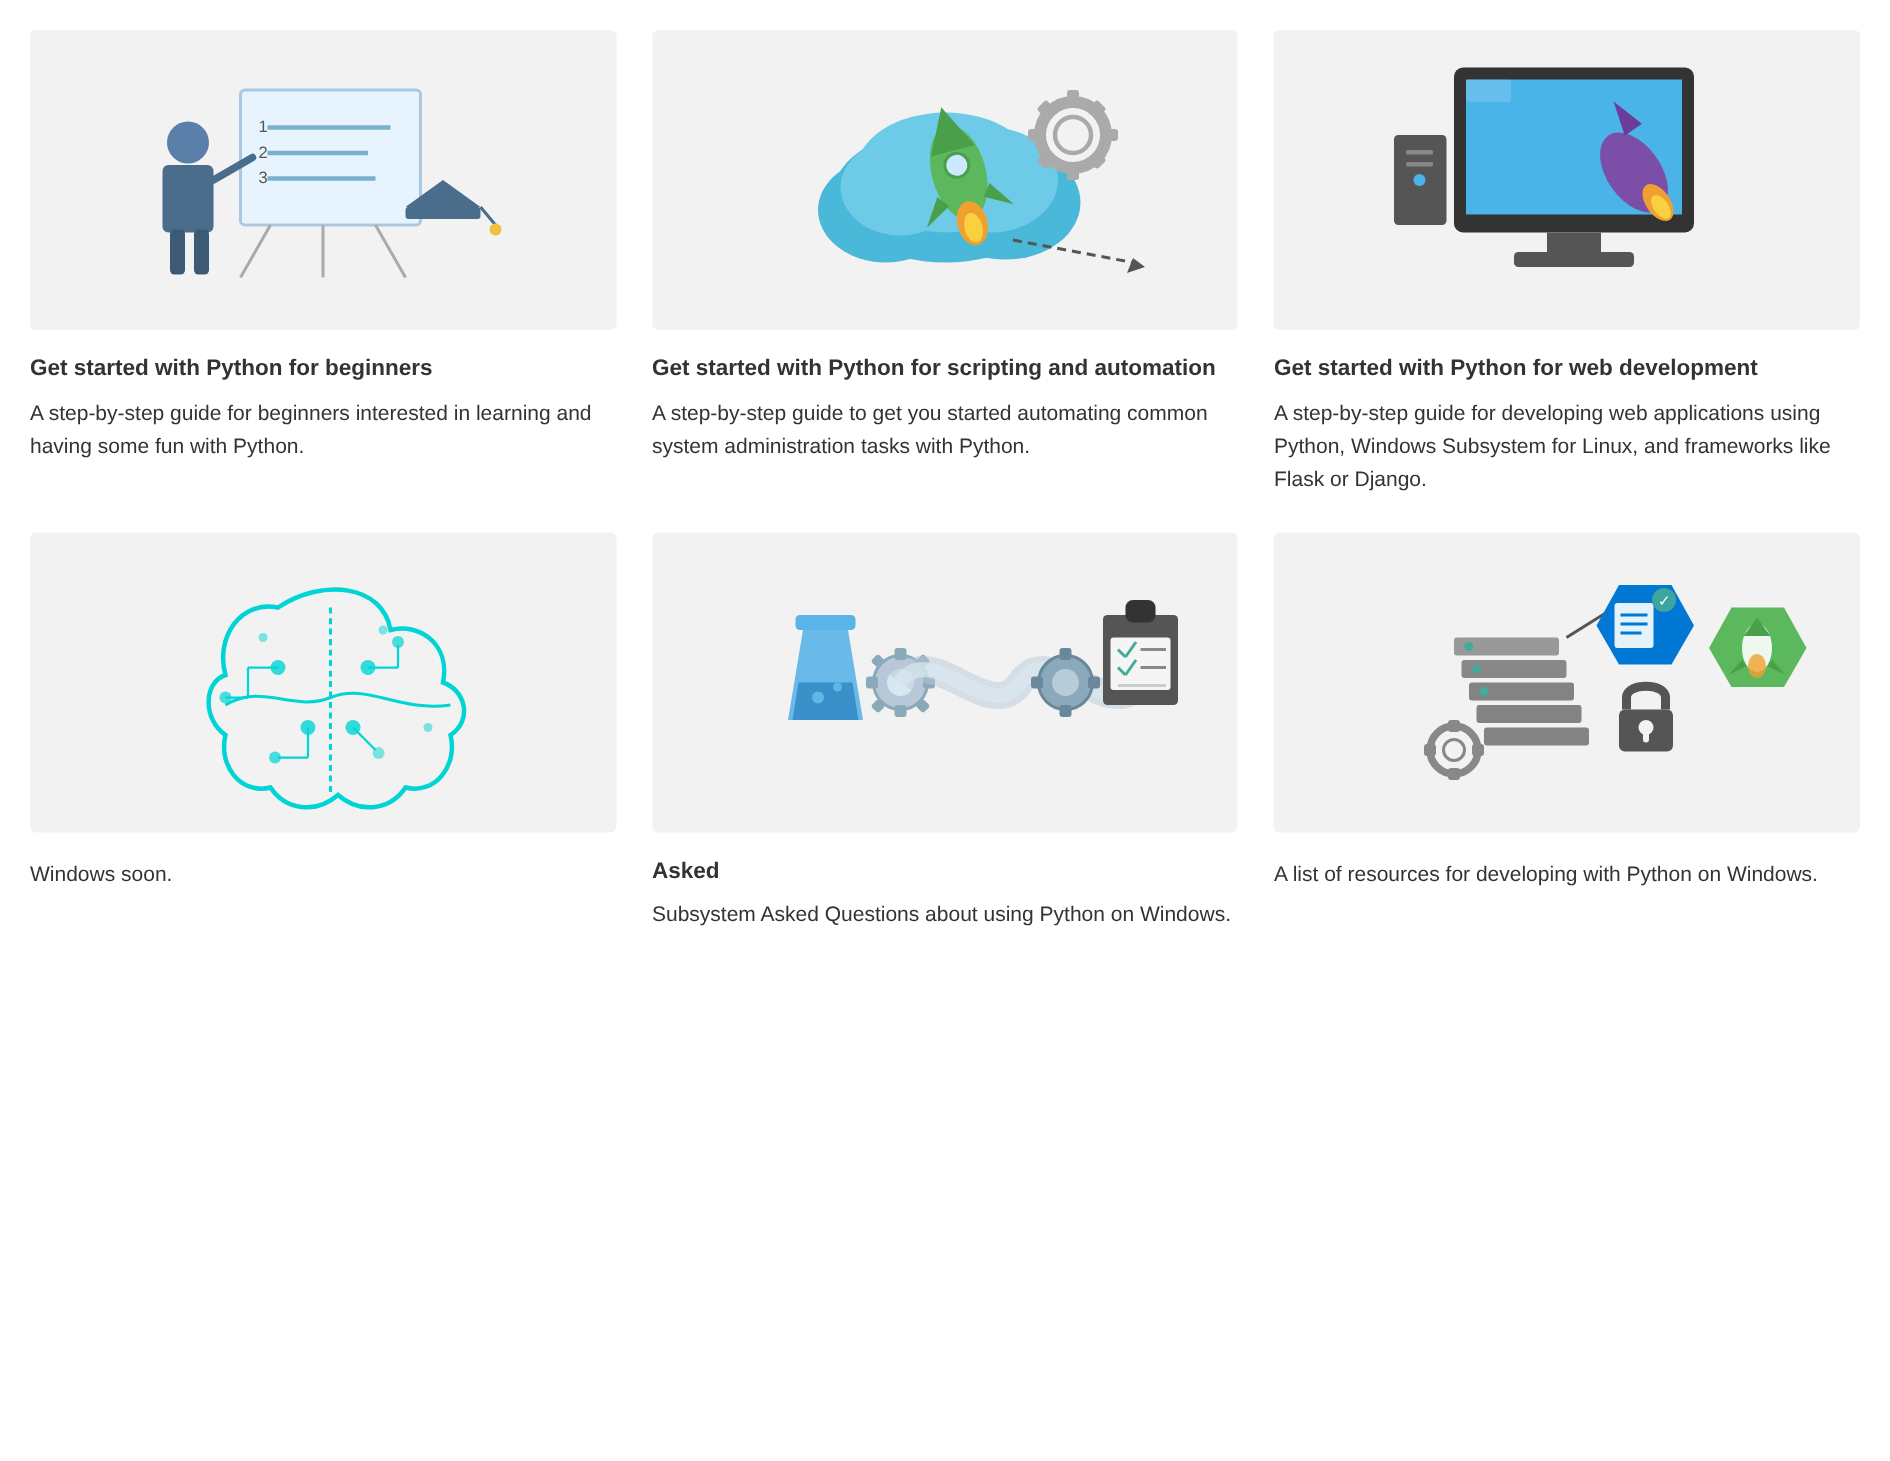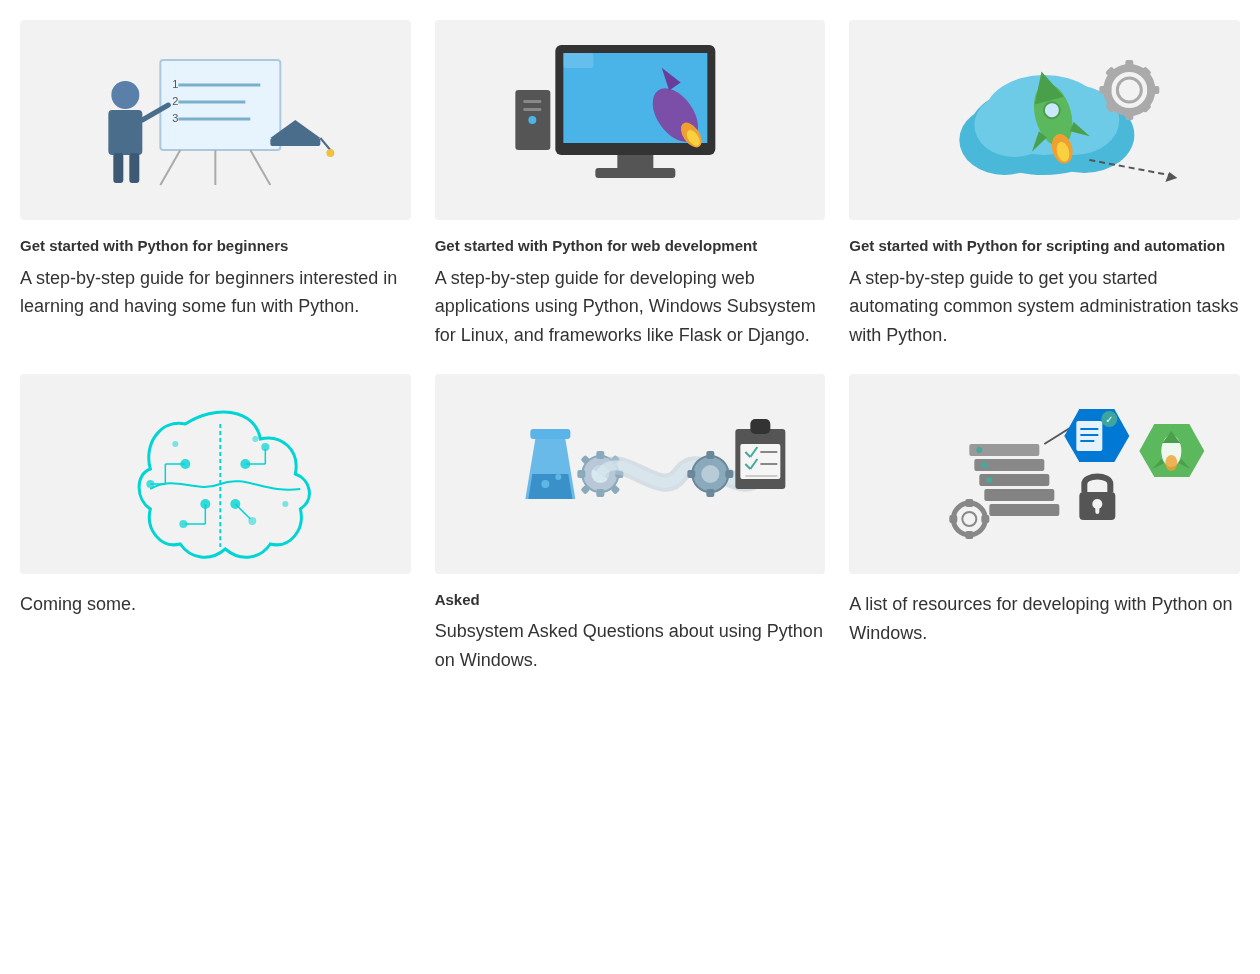--- a/index.html
+++ b/index.html
@@ -34,21 +34,21 @@
       width: 100%;
       height: 100%;
     }
     .card-title {
       font-size: 15px;
       font-weight: 700;
       margin-bottom: 8px;
       line-height: 1.3;
     }
     .card-desc {
-      font-size: 18px;
+      font-size: 14px;
       line-height: 1.6;
       color: #333;
     }
   </style>
 </head>
 <body>
 
 <div class="grid">
 <div class="card">
       <div class="card-image">
@@ -80,48 +80,20 @@
     <rect x="99" y="133" width="10" height="30" rx="3" fill="#3d5a75"></rect>
 
     <rect x="240" y="118" width="50" height="8" rx="2" fill="#4a6d8c"></rect>
     <polygon points="265,100 240,118 290,118" fill="#4a6d8c"></polygon>
     <line x1="290" y1="118" x2="300" y2="130" stroke="#4a6d8c" stroke-width="2"></line>
     <circle cx="300" cy="133" r="4" fill="#f0c040"></circle>
   </svg>
       </div>
       <div class="card-title">Get started with Python for beginners</div>
       <div class="card-desc">A step-by-step guide for beginners interested in learning and having some fun with Python.</div>
-    </div>
-    <div class="card">
-      <div class="card-image">
-        <svg viewBox="0 0 370 200" xmlns="http://www.w3.org/2000/svg">
-    <rect width="370" height="200" fill="#f2f2f2"></rect>
-
-    <rect x="110" y="25" width="160" height="110" rx="6" fill="#333"></rect>
-    <rect x="118" y="33" width="144" height="90" fill="#4ab3e8"></rect>
-
-    <rect x="172" y="135" width="36" height="15" fill="#555"></rect>
-    <rect x="150" y="148" width="80" height="10" rx="3" fill="#555"></rect>
-
-    <rect x="70" y="70" width="35" height="60" rx="3" fill="#555"></rect>
-    <rect x="78" y="80" width="18" height="3" rx="1" fill="#888"></rect>
-    <rect x="78" y="88" width="18" height="3" rx="1" fill="#888"></rect>
-    <circle cx="87" cy="100" r="4" fill="#4ab3e8"></circle>
-
-    <ellipse cx="230" cy="95" rx="18" ry="30" fill="#7b4fa8" transform="rotate(-35,230,95)"></ellipse>
-    <polygon points="218,68 225,45 232,68" fill="#6a3d9a" transform="rotate(-35,225,60)"></polygon>
-
-    <ellipse cx="246" cy="115" rx="8" ry="14" fill="#f0a030" transform="rotate(-35,246,115)"></ellipse>
-    <ellipse cx="248" cy="118" rx="5" ry="9" fill="#f8d040" transform="rotate(-35,248,118)"></ellipse>
-
-    <rect x="118" y="33" width="30" height="15" fill="rgba(255,255,255,0.15)" rx="2"></rect>
-  </svg>
-      </div>
-      <div class="card-title">Get started with Python for web development</div>
-      <div class="card-desc">A step-by-step guide for developing web applications using Python, Windows Subsystem for Linux, and frameworks like Flask or Django.</div>
     </div>
     <div class="card">
       <div class="card-image">
         <svg viewBox="0 0 370 200" xmlns="http://www.w3.org/2000/svg">
     <rect width="370" height="200" fill="#f2f2f2"></rect>
 
     <ellipse cx="185" cy="110" rx="75" ry="45" fill="#4ab8d8"></ellipse>
     <ellipse cx="145" cy="120" rx="45" ry="35" fill="#4ab8d8"></ellipse>
     <ellipse cx="225" cy="115" rx="50" ry="38" fill="#4ab8d8"></ellipse>
     <ellipse cx="185" cy="95" rx="60" ry="40" fill="#6dcbe8"></ellipse>
@@ -154,20 +126,48 @@
       <rect x="18" y="52" width="9" height="9" rx="2" fill="#aaa" transform="rotate(45,22,56)"></rect>
       <rect x="52" y="52" width="9" height="9" rx="2" fill="#aaa" transform="rotate(45,56,56)"></rect>
     </g>
 
     <line x1="230" y1="140" x2="310" y2="155" stroke="#555" stroke-width="2" stroke-dasharray="6,4"></line>
     <polygon points="310,152 318,158 306,162" fill="#555"></polygon>
   </svg>
       </div>
       <div class="card-title">Get started with Python for scripting and automation</div>
       <div class="card-desc">A step-by-step guide to get you started automating common system administration tasks with Python.</div>
+    </div>
+    <div class="card">
+      <div class="card-image">
+        <svg viewBox="0 0 370 200" xmlns="http://www.w3.org/2000/svg">
+    <rect width="370" height="200" fill="#f2f2f2"></rect>
+
+    <rect x="110" y="25" width="160" height="110" rx="6" fill="#333"></rect>
+    <rect x="118" y="33" width="144" height="90" fill="#4ab3e8"></rect>
+
+    <rect x="172" y="135" width="36" height="15" fill="#555"></rect>
+    <rect x="150" y="148" width="80" height="10" rx="3" fill="#555"></rect>
+
+    <rect x="70" y="70" width="35" height="60" rx="3" fill="#555"></rect>
+    <rect x="78" y="80" width="18" height="3" rx="1" fill="#888"></rect>
+    <rect x="78" y="88" width="18" height="3" rx="1" fill="#888"></rect>
+    <circle cx="87" cy="100" r="4" fill="#4ab3e8"></circle>
+
+    <ellipse cx="230" cy="95" rx="18" ry="30" fill="#7b4fa8" transform="rotate(-35,230,95)"></ellipse>
+    <polygon points="218,68 225,45 232,68" fill="#6a3d9a" transform="rotate(-35,225,60)"></polygon>
+
+    <ellipse cx="246" cy="115" rx="8" ry="14" fill="#f0a030" transform="rotate(-35,246,115)"></ellipse>
+    <ellipse cx="248" cy="118" rx="5" ry="9" fill="#f8d040" transform="rotate(-35,248,118)"></ellipse>
+
+    <rect x="118" y="33" width="30" height="15" fill="rgba(255,255,255,0.15)" rx="2"></rect>
+  </svg>
+      </div>
+      <div class="card-title">Get started with Python for web development</div>
+      <div class="card-desc">A step-by-step guide for developing web applications using Python, Windows Subsystem for Linux, and frameworks like Flask or Django.</div>
     </div>
     <div class="card">
       <div class="card-image">
         <svg viewBox="0 0 370 200" xmlns="http://www.w3.org/2000/svg">
     <rect width="370" height="200" fill="#f2f2f2"></rect>
 
     <g transform="translate(55,20)">
 
       <path d="M100,30 C130,10 170,15 175,45 C195,40 215,55 210,80 C225,85 230,105 215,115 
                C220,135 205,155 185,150 C175,165 155,168 140,155 C125,168 105,165 95,150 
@@ -193,21 +193,21 @@
       <circle cx="160" cy="70" r="5" fill="#00d4d4" opacity="0.8"></circle>
       <circle cx="120" cy="110" r="5" fill="#00d4d4" opacity="0.8"></circle>
       <circle cx="150" cy="110" r="5" fill="#00d4d4" opacity="0.8"></circle>
 
       <circle cx="90" cy="50" r="3" fill="#00d4d4" opacity="0.5"></circle>
       <circle cx="170" cy="45" r="3" fill="#00d4d4" opacity="0.5"></circle>
       <circle cx="200" cy="110" r="3" fill="#00d4d4" opacity="0.5"></circle>
     </g>
   </svg>
       </div>
-      <div class="card-desc">Coming some.</div>
+      <div class="card-desc">Windows soon.</div>
     </div>
     <div class="card">
       <div class="card-image">
         <svg viewBox="0 0 370 200" xmlns="http://www.w3.org/2000/svg">
     <rect width="370" height="200" fill="#f2f2f2"></rect>
 
     <g transform="translate(65,55)">
       <rect x="20" y="0" width="40" height="10" rx="3" fill="#5ab4e8"></rect>
       <path d="M25,10 L15,70 L65,70 L55,10Z" fill="#5ab4e8" opacity="0.9"></path>
       <path d="M15,70 L65,70" stroke="#5ab4e8" stroke-width="0" fill="none"></path>

